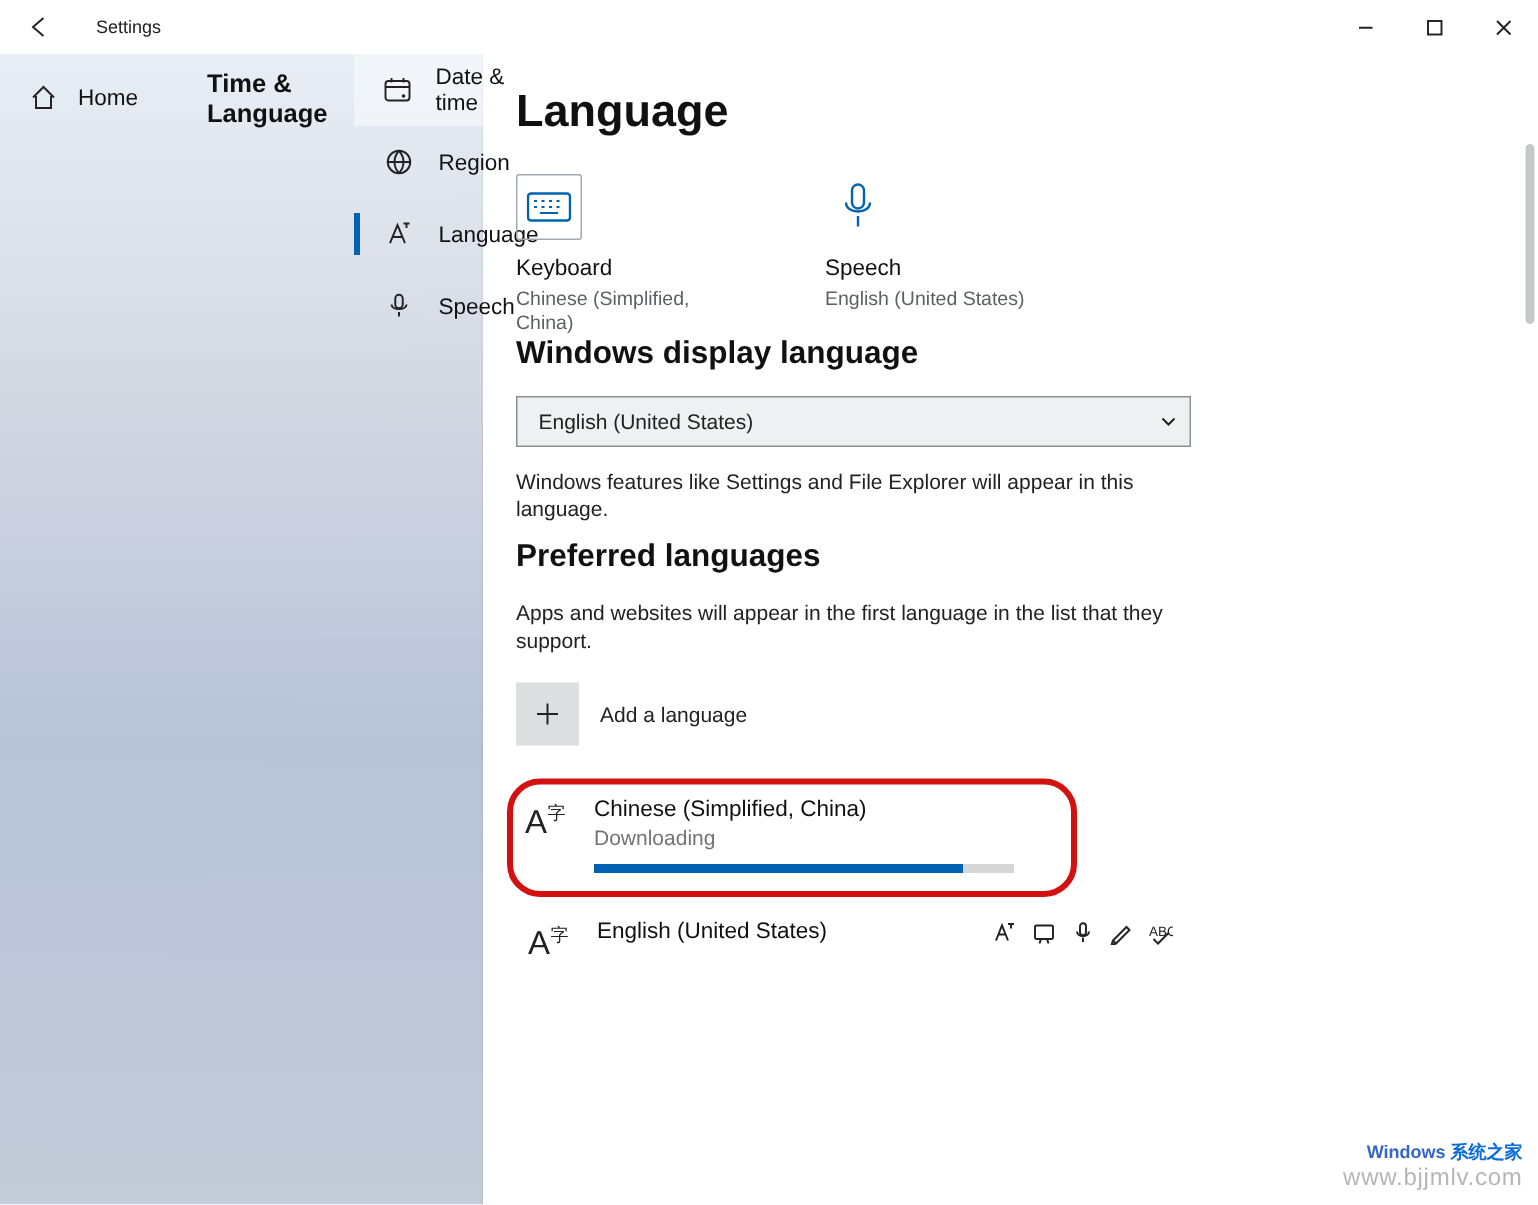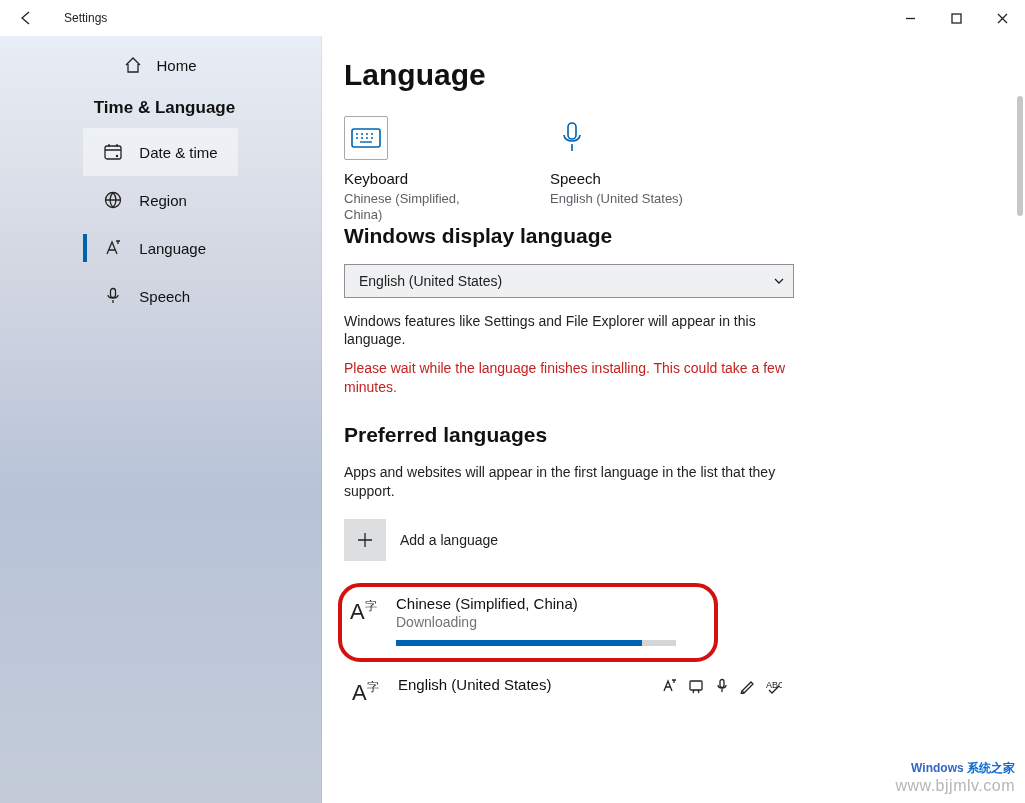--- a/index.html
+++ b/index.html
@@ -7,21 +7,21 @@
   .window { display: flex; flex-direction: column; width: 100%; height: 100%; }
   .titlebar { display: flex; align-items: center; height: 36px; padding: 0 0 0 8px; background: #fff; font-size: 12px; color: #222; }
   .titlebar .back { width: 36px; height: 36px; display:flex; align-items:center; justify-content:center; }
   .titlebar .title { margin-left: 20px; }
   .titlebar .spacer { flex: 1; }
   .wbtn { width: 46px; height: 36px; display:flex; align-items:center; justify-content:center; }
   .wbtn svg { width: 11px; height: 11px; }
   .body { display: flex; flex: 1; min-height: 0; }
 
   
-  .sidebar { width: 322px; background: linear-gradient(180deg, #e8eef5 0%, #d3d7e2 30%, #b8c3d8 60%, #c4ccd9 100%); display:flex; flex-direction:column; border-right:1px solid rgba(0,0,0,0.05);align-items:center; }
+  .sidebar { width: 322px; background: linear-gradient(180deg, #e8eef5 0%, #d3d7e2 30%, #b8c3d8 60%, #c4ccd9 100%); display:flex; border-right:1px solid rgba(0,0,0,0.05); }
   .sidebar .home { display:flex; align-items:center; height:46px; padding: 0 20px; gap:14px; font-size:15px; color:#111; margin-top:6px;}
   .sidebar .search { margin: 8px 18px 10px 18px; position:relative; }
   .sidebar .search input { width:100%; height:34px; border:1px solid #7f9db9; background:rgba(255,255,255,0.35); padding: 0 34px 0 10px; font-size:14px; color:#333; }
   .sidebar .search input::placeholder { color:#4b5563; }
   .sidebar .search .sicon { position:absolute; right:8px; top:50%; transform:translateY(-50%); }
   .sidebar .category { font-size:17px; font-weight:600; color:#111; padding: 10px 18px 10px 26px; }
   .navlist {}
   .navitem { position:relative; display:flex; align-items:center; height:48px; padding: 0 20px; gap:16px; font-size:15px; color:#111; cursor:default; }
   .navitem.selected { background: rgba(255,255,255,0.45); }
   .navitem .bar { position:absolute; left:0; top:10px; bottom:10px; width:4px; background:#0063b1; display:none; }
@@ -193,21 +193,20 @@
       <h2>Windows display language</h2>
       <div class="dropdown">
         <span>English (United States)</span>
         <span class="chev">
           <svg width="12" height="12">
               <path class="stroke" d="M2 4 L6 8 L10 4"></path>
             </svg>
         </span>
       </div>
       <div class="desc">Windows features like Settings and File Explorer will appear in this language.</div>
-      <div class="desc red">Please wait while the language finishes installing. This could take a few minutes.</div>
 
       <h2>Preferred languages</h2>
       <div class="pl-desc">Apps and websites will appear in the first language in the list that they support.</div>
 
       <div class="addrow">
         <div class="addbtn">
           <svg width="18" height="18">
               <path class="stroke" d="M9 2 V16 M2 9 H16"></path>
             </svg>
         </div>

